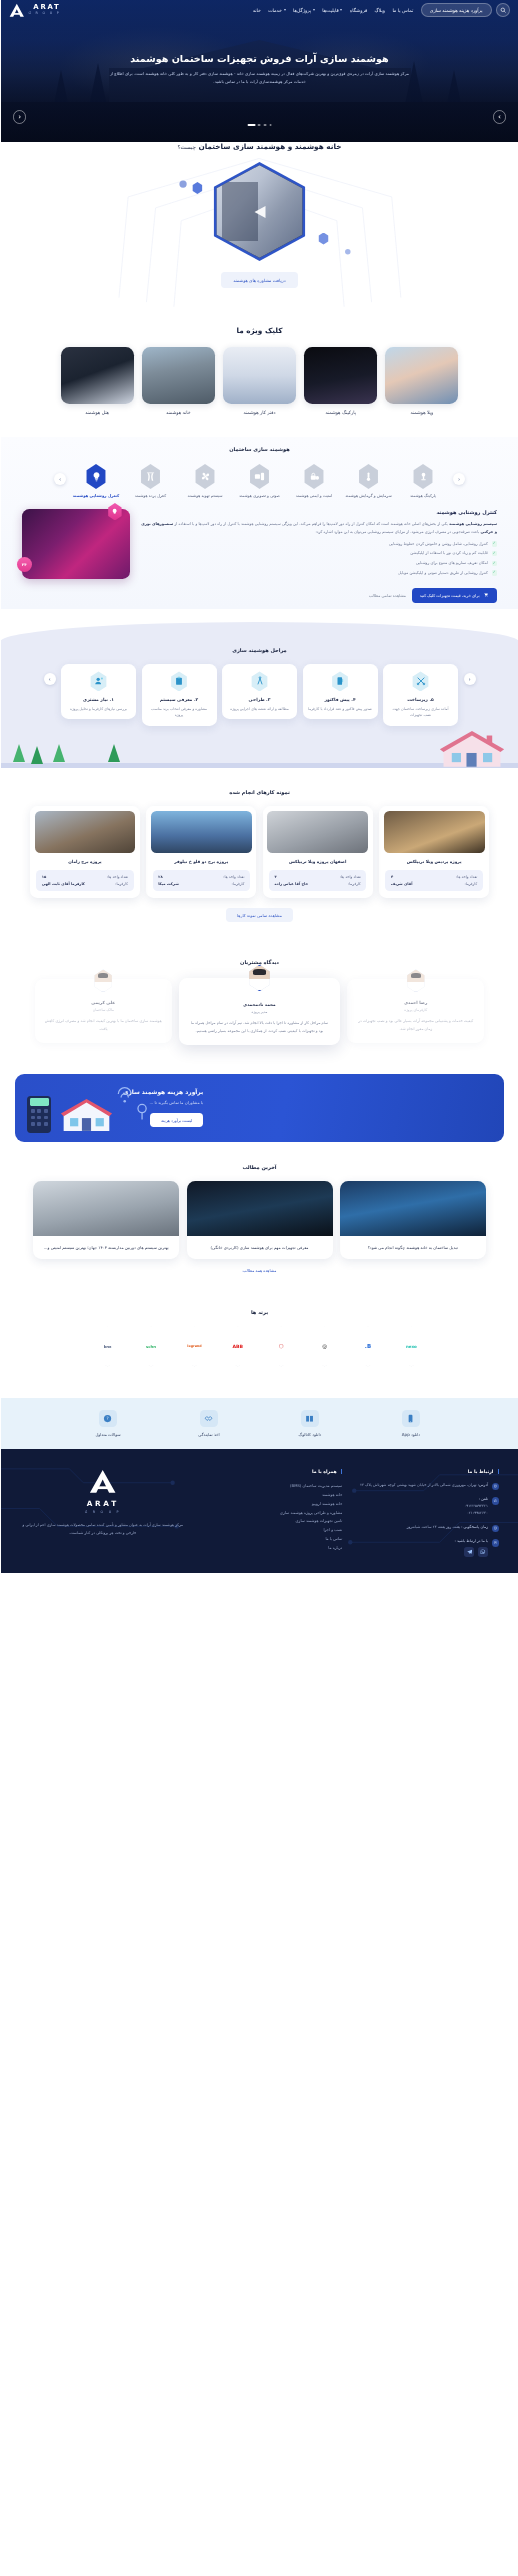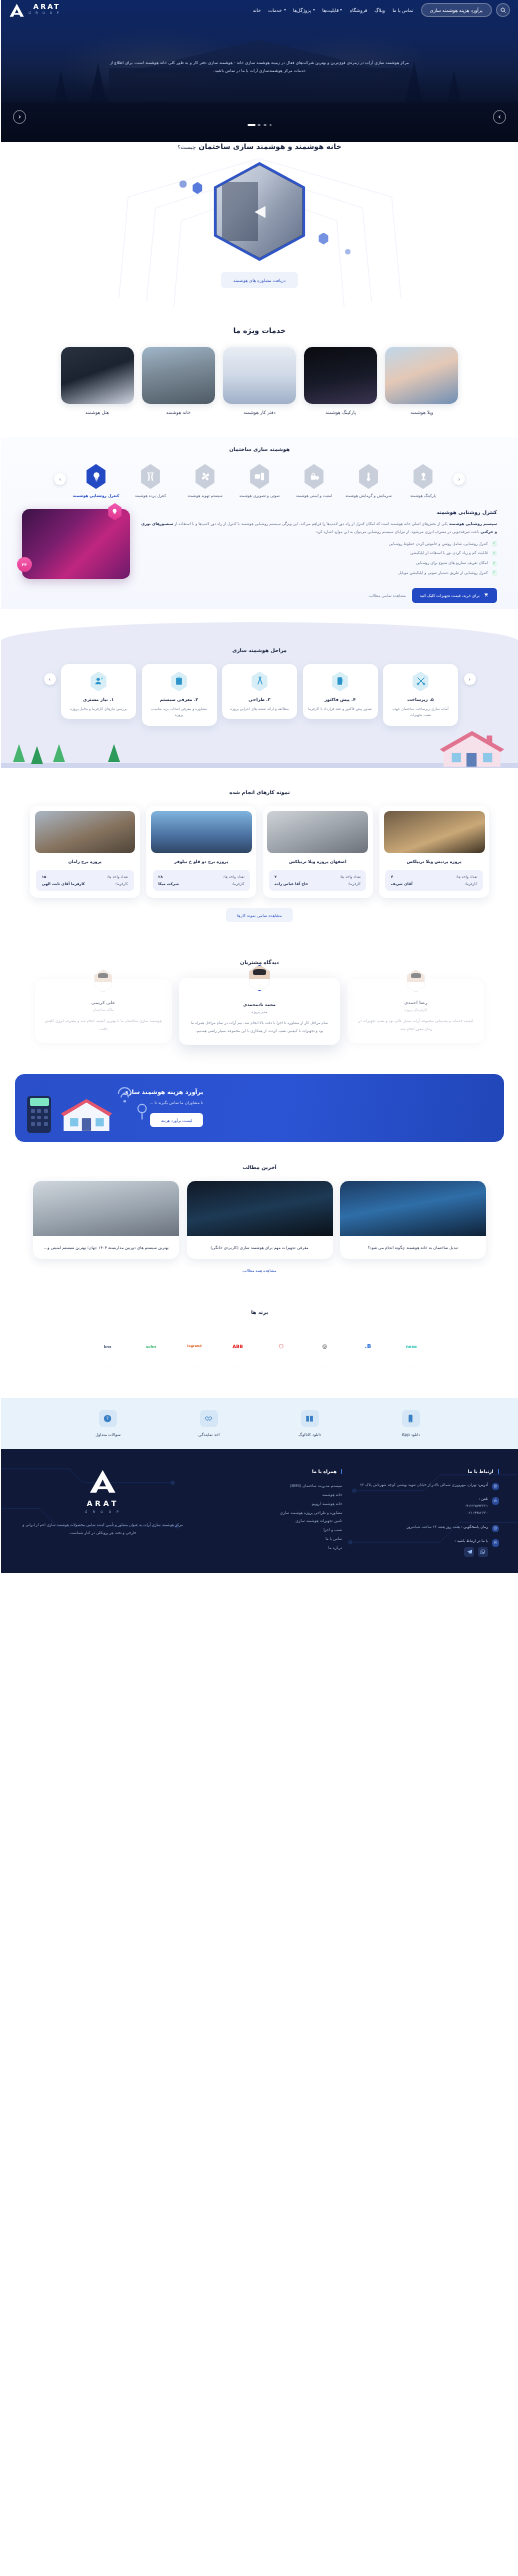--- a/index.html
+++ b/index.html
@@ -267,20 +267,21 @@
         <div class="logo-mark">
           <svg viewBox="0 0 24 22">
               <path d="M12 1 L23 21 L17.5 21 L12 9.5 L6.5 21 L1 21 Z" fill="#ffffff"></path>
               <rect x="7.5" y="15.5" width="9" height="2.6" fill="#ffffff"></rect>
             </svg>
         </div>
       </div>
     </div>
 
     <div class="hero-copy">
+      <h1 class="hero-title">هوشمند سازی آرات فروش تجهیزات ساختمان هوشمند</h1>
       <p class="hero-text">مرکز هوشمند سازی آرات در زمره‌ی قوی‌ترین و بهترین شرکت‌های فعال در زمینه هوشمند سازی خانه - هوشمند سازی دفتر کار و به طور کلی خانه هوشمند است. برای اطلاع از خدمات مرکز هوشمندسازی آرات با ما در تماس باشید.</p>
     </div>
 
     <div class="hero-nav l">‹</div>
     <div class="hero-nav r">›</div>
     <div class="dots">
       <i></i>
       <i></i>
       <i></i>
       <i class="on"></i>
@@ -307,21 +308,21 @@
         <div class="hex-img"></div>
       </div>
       <div class="play"></div>
       <div class="hex small-hex" style="left:-14.6px;top:20px;opacity:.85"></div>
       <div class="hex small-hex" style="right:-16.5px;bottom:16.5px;opacity:.7"></div>
     </div>
     <button class="ghost-btn">دریافت مشاوره های هوشمند</button>
   </section>
 
   <section class="sec">
-    <h2 class="sec-title">خدمات ویژه ما</h2>
+    <h2 class="sec-title">کلیک ویژه ما</h2>
     <div class="svc-row">
       <div class="svc">
         <div class="svc-img" style="background:linear-gradient(160deg,#bfd7ea 0%,#e4c8b6 45%,#6f8fb4 100%)"></div>
         <div class="svc-cap">ویلا هوشمند</div>
       </div>
       <div class="svc">
         <div class="svc-img" style="background:linear-gradient(170deg,#0a0b10 0%,#171a28 55%,#3a3350 100%)"></div>
         <div class="svc-cap">پارکینگ هوشمند</div>
       </div>
       <div class="svc">

